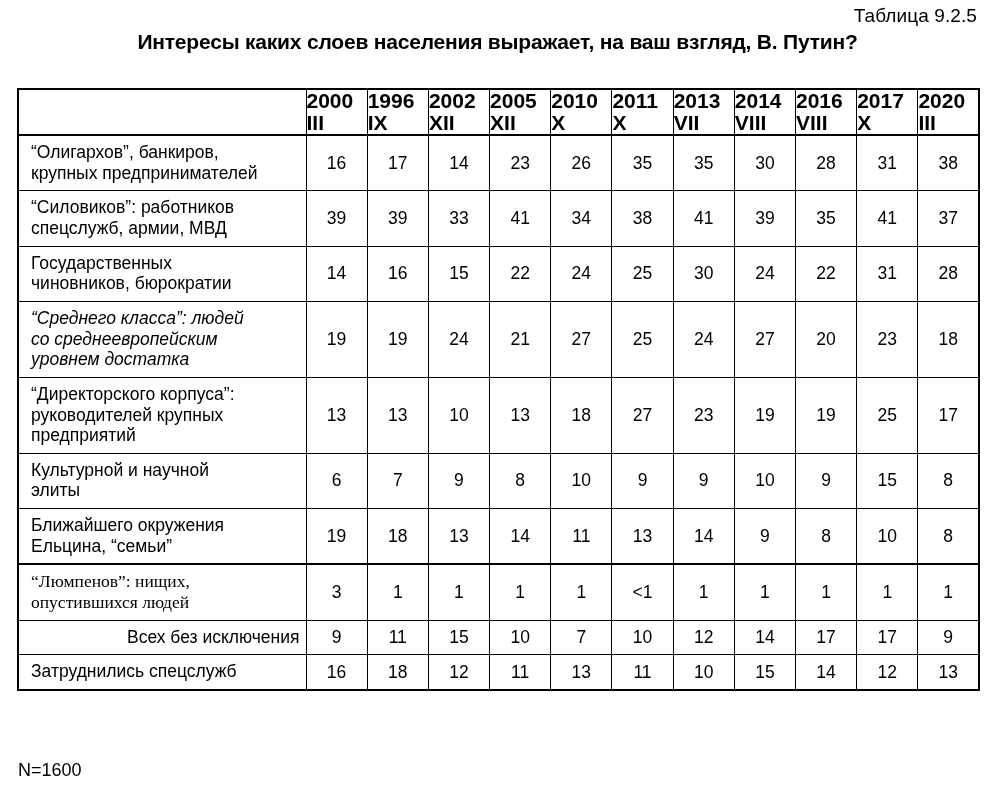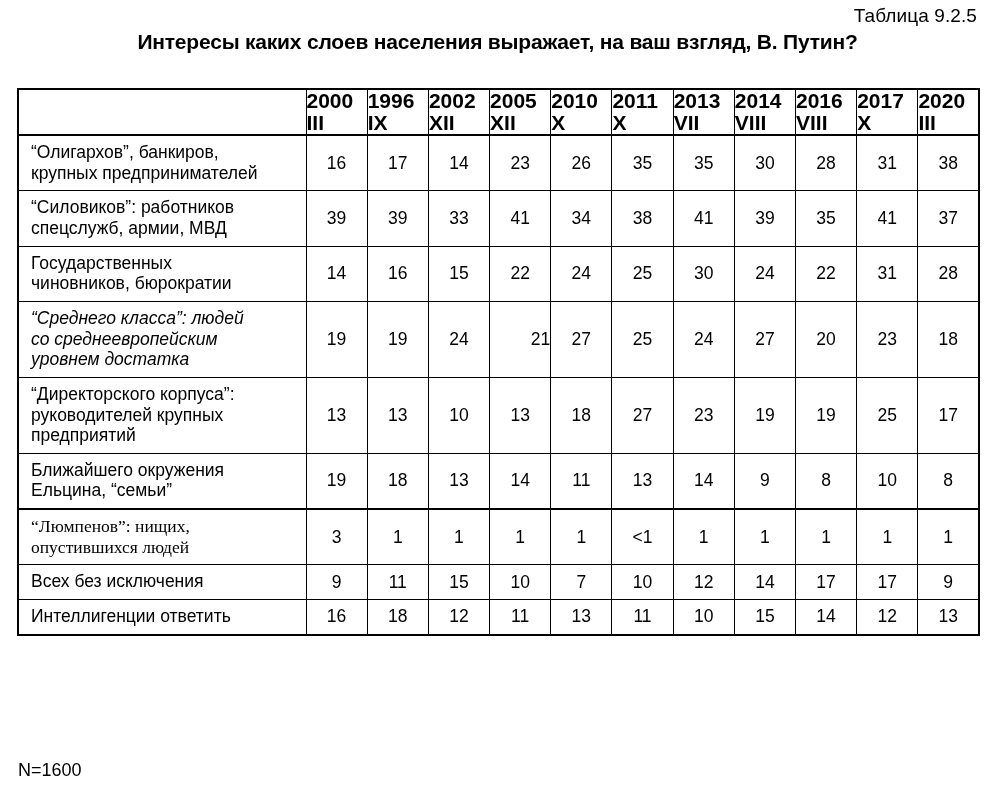--- a/index.html
+++ b/index.html
@@ -232,21 +232,21 @@
             <td class="num" style="border-bottom: 1px solid rgb(0, 0, 0);">24</td>
             <td class="num" style="border-bottom: 1px solid rgb(0, 0, 0);">22</td>
             <td class="num" style="border-bottom: 1px solid rgb(0, 0, 0);">31</td>
             <td class="num last" style="border-bottom: 1px solid rgb(0, 0, 0);">28</td>
           </tr>
           <tr>
             <td class="label" style="border-bottom: 1px solid rgb(0, 0, 0); font-style: italic;">“Среднего класса”: людей<br>со среднеевропейским<br>уровнем достатка</td>
             <td class="num" style="border-bottom: 1px solid rgb(0, 0, 0);">19</td>
             <td class="num" style="border-bottom: 1px solid rgb(0, 0, 0);">19</td>
             <td class="num" style="border-bottom: 1px solid rgb(0, 0, 0);">24</td>
-            <td class="num" style="border-bottom: 1px solid rgb(0, 0, 0); text-align: right;">21</td>
+            <td class="num" style="border-bottom: 1px solid rgb(0, 0, 0);">21</td>
             <td class="num" style="border-bottom: 1px solid rgb(0, 0, 0);">27</td>
             <td class="num" style="border-bottom: 1px solid rgb(0, 0, 0);">25</td>
             <td class="num" style="border-bottom: 1px solid rgb(0, 0, 0);">24</td>
             <td class="num" style="border-bottom: 1px solid rgb(0, 0, 0);">27</td>
             <td class="num" style="border-bottom: 1px solid rgb(0, 0, 0);">20</td>
             <td class="num" style="border-bottom: 1px solid rgb(0, 0, 0);">23</td>
             <td class="num last" style="border-bottom: 1px solid rgb(0, 0, 0);">18</td>
           </tr>
           <tr>
             <td class="label" style="border-bottom: 1px solid rgb(0, 0, 0);">“Директорского корпуса”:<br>руководителей крупных<br>предприятий</td>
@@ -254,20 +254,34 @@
             <td class="num" style="border-bottom: 1px solid rgb(0, 0, 0);">13</td>
             <td class="num" style="border-bottom: 1px solid rgb(0, 0, 0);">10</td>
             <td class="num" style="border-bottom: 1px solid rgb(0, 0, 0);">13</td>
             <td class="num" style="border-bottom: 1px solid rgb(0, 0, 0);">18</td>
             <td class="num" style="border-bottom: 1px solid rgb(0, 0, 0);">27</td>
             <td class="num" style="border-bottom: 1px solid rgb(0, 0, 0);">23</td>
             <td class="num" style="border-bottom: 1px solid rgb(0, 0, 0);">19</td>
             <td class="num" style="border-bottom: 1px solid rgb(0, 0, 0);">19</td>
             <td class="num" style="border-bottom: 1px solid rgb(0, 0, 0);">25</td>
             <td class="num last" style="border-bottom: 1px solid rgb(0, 0, 0);">17</td>
+          </tr>
+          <tr>
+            <td class="label" style="border-bottom: 1px solid rgb(0, 0, 0);">Культурной и научной<br>элиты</td>
+            <td class="num" style="border-bottom: 1px solid rgb(0, 0, 0);">6</td>
+            <td class="num" style="border-bottom: 1px solid rgb(0, 0, 0);">7</td>
+            <td class="num" style="border-bottom: 1px solid rgb(0, 0, 0);">9</td>
+            <td class="num" style="border-bottom: 1px solid rgb(0, 0, 0);">8</td>
+            <td class="num" style="border-bottom: 1px solid rgb(0, 0, 0);">10</td>
+            <td class="num" style="border-bottom: 1px solid rgb(0, 0, 0);">9</td>
+            <td class="num" style="border-bottom: 1px solid rgb(0, 0, 0);">9</td>
+            <td class="num" style="border-bottom: 1px solid rgb(0, 0, 0);">10</td>
+            <td class="num" style="border-bottom: 1px solid rgb(0, 0, 0);">9</td>
+            <td class="num" style="border-bottom: 1px solid rgb(0, 0, 0);">15</td>
+            <td class="num last" style="border-bottom: 1px solid rgb(0, 0, 0);">8</td>
           </tr>
           <tr class="thickbottom">
             <td class="label">Ближайшего окружения<br>Ельцина, “семьи”</td>
             <td class="num">19</td>
             <td class="num">18</td>
             <td class="num">13</td>
             <td class="num">14</td>
             <td class="num">11</td>
             <td class="num">13</td>
             <td class="num">14</td>
@@ -284,35 +298,35 @@
             <td class="num" style="border-bottom: 1px solid rgb(0, 0, 0);">1</td>
             <td class="num" style="border-bottom: 1px solid rgb(0, 0, 0);">1</td>
             <td class="num" style="border-bottom: 1px solid rgb(0, 0, 0);">&lt;1</td>
             <td class="num" style="border-bottom: 1px solid rgb(0, 0, 0);">1</td>
             <td class="num" style="border-bottom: 1px solid rgb(0, 0, 0);">1</td>
             <td class="num" style="border-bottom: 1px solid rgb(0, 0, 0);">1</td>
             <td class="num" style="border-bottom: 1px solid rgb(0, 0, 0);">1</td>
             <td class="num last" style="border-bottom: 1px solid rgb(0, 0, 0);">1</td>
           </tr>
           <tr>
-            <td class="label" style="border-bottom: 1px solid rgb(0, 0, 0);">Всех без исключения</td>
+            <td class="label" style="border-bottom: 1px solid rgb(0, 0, 0); text-align: right;">Всех без исключения</td>
             <td class="num" style="border-bottom: 1px solid rgb(0, 0, 0);">9</td>
             <td class="num" style="border-bottom: 1px solid rgb(0, 0, 0);">11</td>
             <td class="num" style="border-bottom: 1px solid rgb(0, 0, 0);">15</td>
             <td class="num" style="border-bottom: 1px solid rgb(0, 0, 0);">10</td>
             <td class="num" style="border-bottom: 1px solid rgb(0, 0, 0);">7</td>
             <td class="num" style="border-bottom: 1px solid rgb(0, 0, 0);">10</td>
             <td class="num" style="border-bottom: 1px solid rgb(0, 0, 0);">12</td>
             <td class="num" style="border-bottom: 1px solid rgb(0, 0, 0);">14</td>
             <td class="num" style="border-bottom: 1px solid rgb(0, 0, 0);">17</td>
             <td class="num" style="border-bottom: 1px solid rgb(0, 0, 0);">17</td>
             <td class="num last" style="border-bottom: 1px solid rgb(0, 0, 0);">9</td>
           </tr>
           <tr class="nobottom">
-            <td class="label">Интеллигенции ответить</td>
+            <td class="label">Затруднились спецслужб</td>
             <td class="num">16</td>
             <td class="num">18</td>
             <td class="num">12</td>
             <td class="num">11</td>
             <td class="num">13</td>
             <td class="num">11</td>
             <td class="num">10</td>
             <td class="num">15</td>
             <td class="num">14</td>
             <td class="num">12</td>

